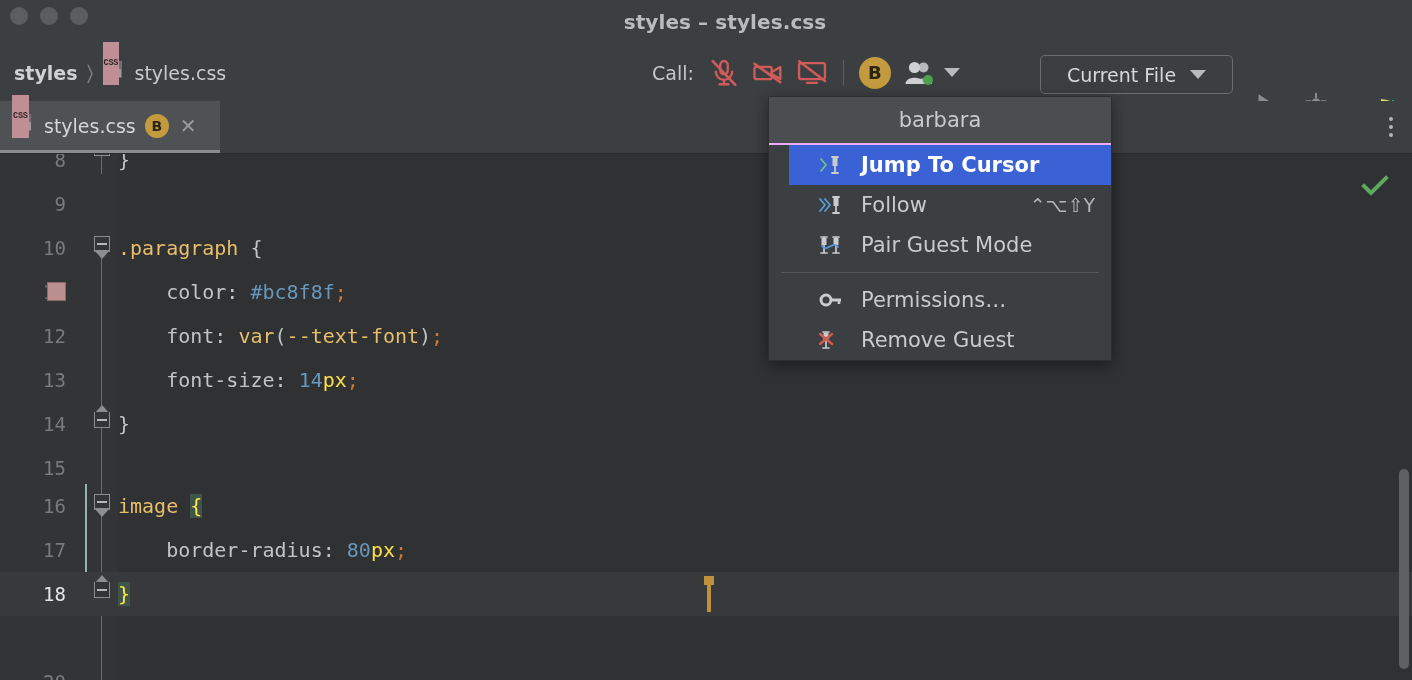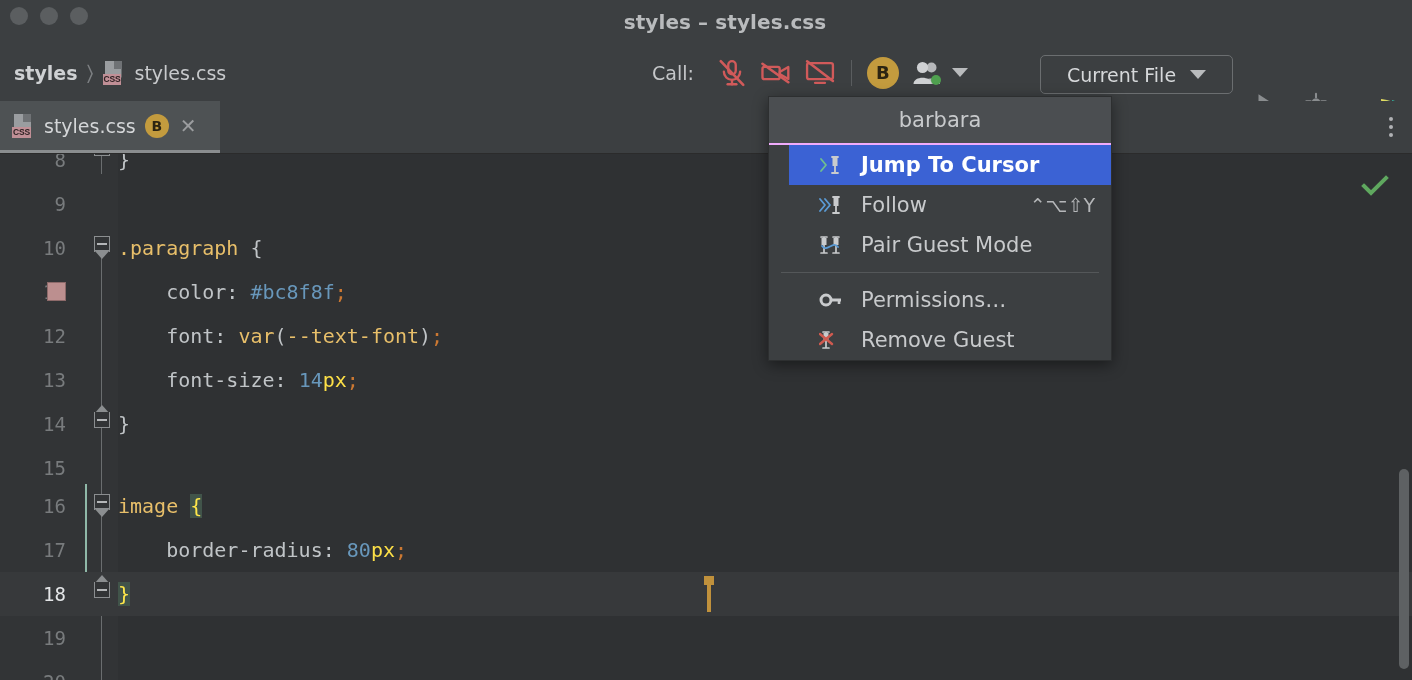--- a/index.html
+++ b/index.html
@@ -47,31 +47,31 @@
     background: #9a9da0;
     clip-path: polygon(0 0, 62% 0, 100% 34%, 100% 100%, 0 100%);
   }
   .css-icon .fold {
     position: absolute; left: 11px; top: 0px; width: 8px; height: 8px;
     background: #6f7275;
   }
   .css-icon .tag {
     position: absolute; left: 0px; bottom: 0px;
     background: #c08f96; color: #2f2224;
-    font-family: Liberation Sans, sans-serif;
+    font-family: Liberation Mono, monospace;
     font-size: 8.5px; font-weight: bold; line-height: 11px;
-    padding: 0 1px; letter-spacing: -0.2px;
+    padding: 16px 1px; letter-spacing: -0.2px;
   }
 
   
   .call-group {
     position: absolute; left: 652px; top: 0; height: 57px;
     display: flex; align-items: center; gap: 0px;
   }
-  .call-label { color: #c5c7c9; font-size: 19px; margin-right: 16px; }
+  .call-label { color: #c5c7c9; font-size: 19px; margin-right: 8px; }
   .icon-btn {
     width: 44px; height: 40px; display: flex; align-items: center;
     justify-content: center; border-radius: 4px;
   }
   .vsep { width: 1px; height: 26px; background: #5a5d5f; margin: 0 9px; }
   .avatar-b {
     width: 32px; height: 32px; border-radius: 50%;
     background: #c39b3e; color: #2b2412;
     display: flex; align-items: center; justify-content: center;
     font-size: 18px; font-weight: bold; margin: 0 6px;
@@ -426,24 +426,20 @@
       <span class="code"><span class="tok-sel">image</span> <span class="tok-brace-hl">{</span></span>
     </div>
     <div class="row" style="top:374px;">
       <span class="lineno">17</span>
       <span class="code"><span class="tok-prop">    border-radius: </span><span class="tok-num">80</span><span class="tok-unit">px</span><span class="tok-semi">;</span></span>
     </div>
     <div class="row" style="top:418px;">
       <span class="lineno active">18</span>
       <span class="code"><span class="tok-brace-hl">}</span></span>
     </div>
-    <div class="row" style="top:462px;">
-      <span class="lineno">19</span>
-      <span class="code"></span>
-    </div>
     <div class="row" style="top:506px;">
       <span class="lineno">20</span>
       <span class="code"></span>
     </div>
 
     <div class="fold-marker" style="top:-14px;">
       <span class="box"></span>
     </div>
     <div class="fold-marker top" style="top:82px;">
       <span class="box"></span>

